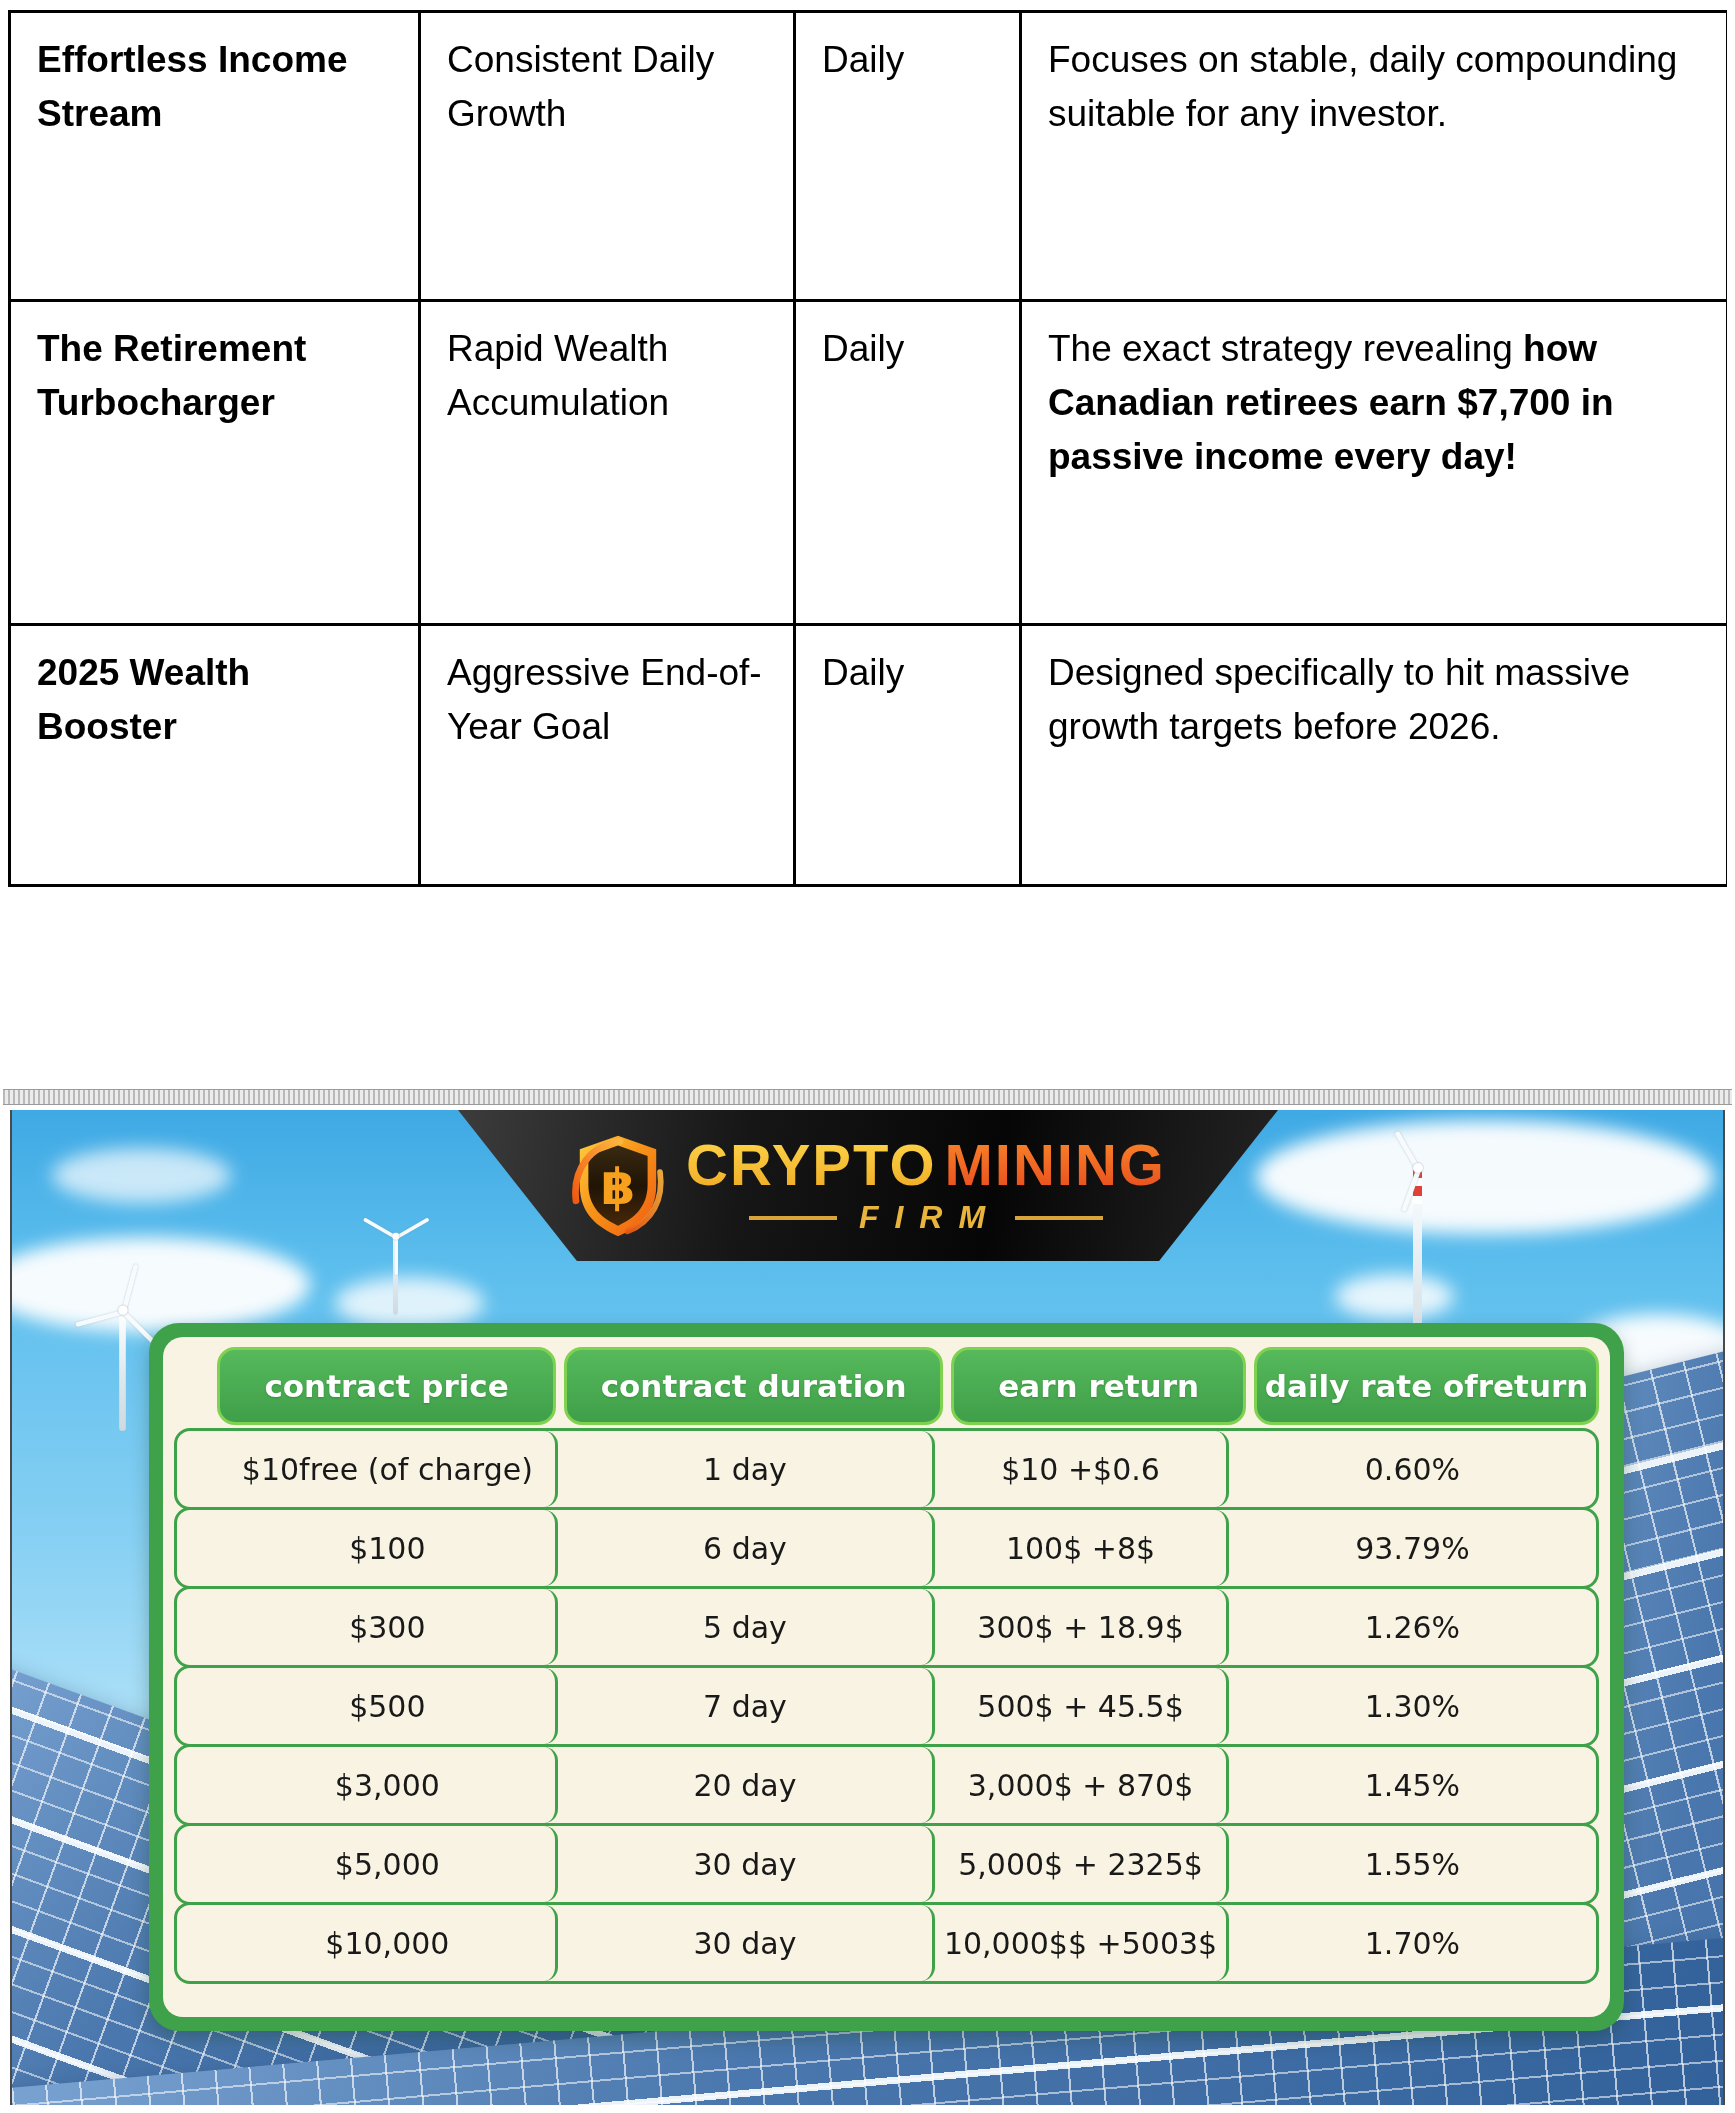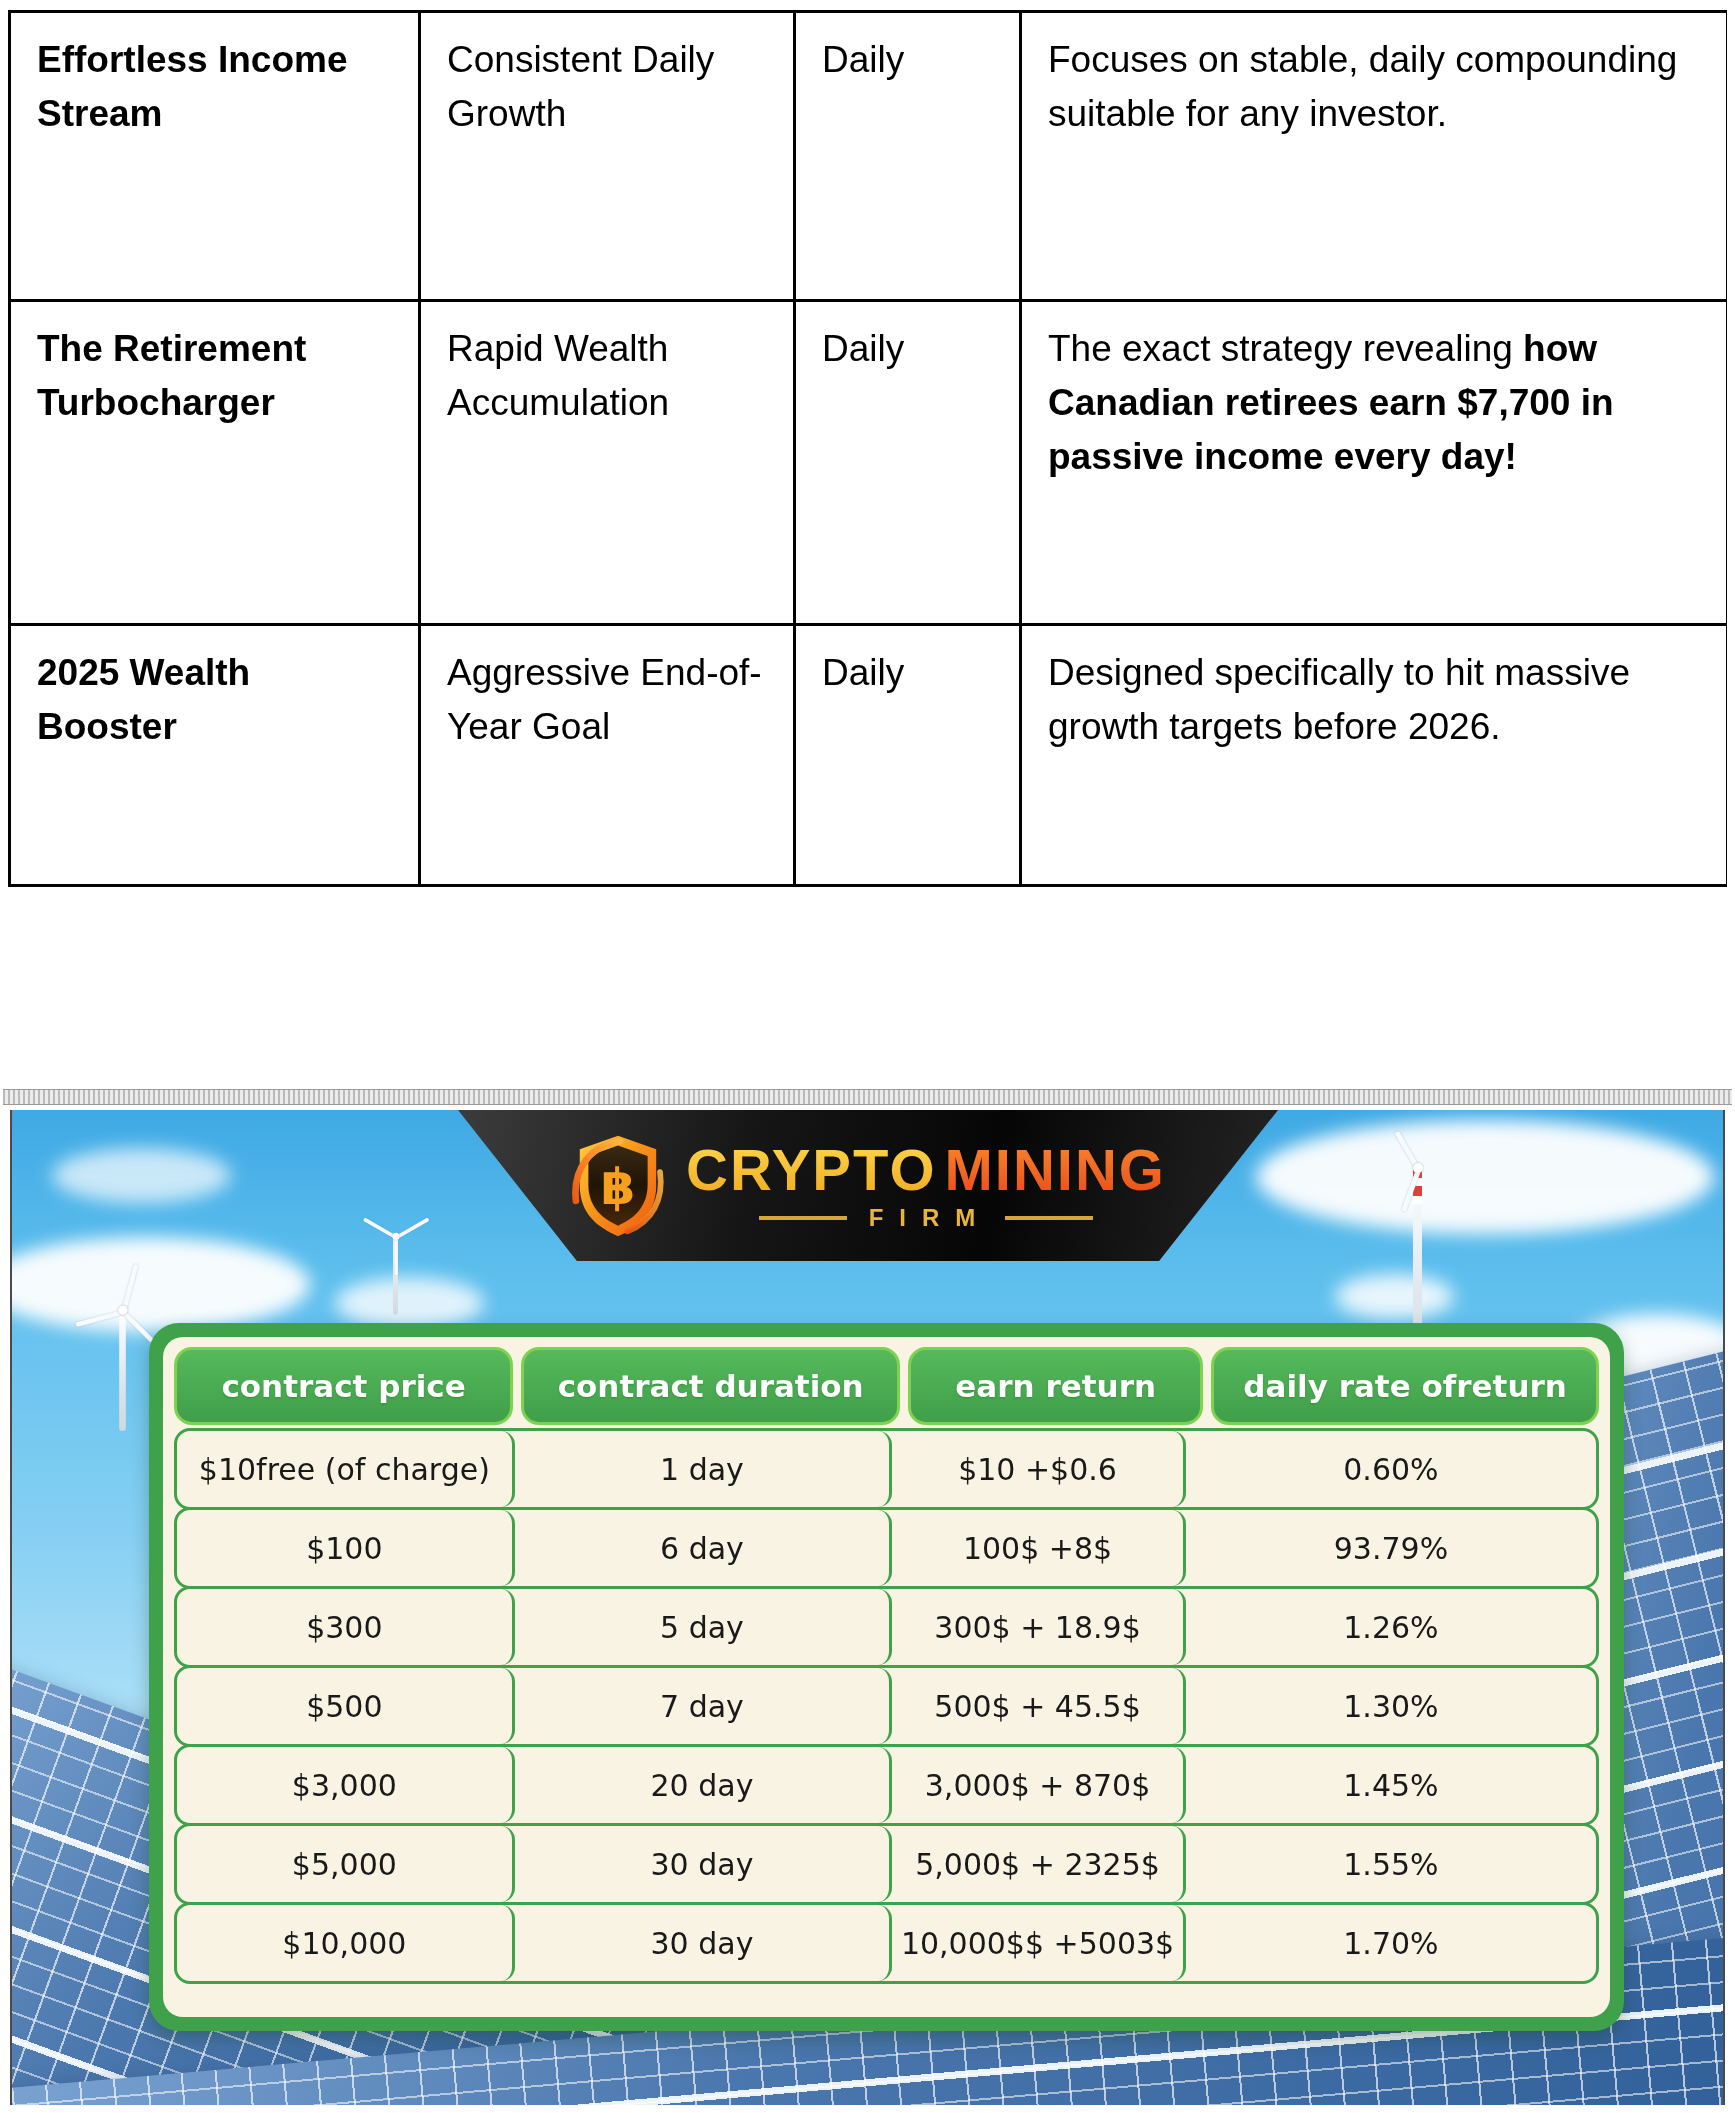--- a/index.html
+++ b/index.html
@@ -65,38 +65,38 @@
     clip-path:polygon(0 0,100% 0,85.5% 100%,14.5% 100%);
     background:linear-gradient(100deg,#3c3c3c 0%,#161616 35%,#060606 65%,#242424 100%);
     display:flex; align-items:center; justify-content:center; gap:20px;
   }
   .brand-text { display:flex; flex-direction:column; align-items:center; }
   .brand-line1 { font-size:58px; font-weight:bold; letter-spacing:2px; line-height:60px; white-space:nowrap; }
   .word-crypto { background:linear-gradient(180deg,#ffd84d,#eda821); -webkit-background-clip:text; background-clip:text; color:transparent; }
   .word-mining { background:linear-gradient(180deg,#f98a2b,#e8481c); -webkit-background-clip:text; background-clip:text; color:transparent; margin-left:8px; }
   .brand-line2 { display:flex; align-items:center; gap:14px; margin-top:4px; }
   .firm-dash { width:88px; height:4px; background:#d9a53a; }
-  .word-firm { font-size:24px; font-weight:bold; letter-spacing:16px; color:#e8b43c; text-indent:8px; }
+  .word-firm { font-size:32px; font-weight:bold; letter-spacing:16px; color:#e8b43c; text-indent:8px;font-style:italic; }
 
   
   .gtable {
     position:absolute; left:137px; top:213px; width:1475px; height:708px;
     background:#3fa24a; border-radius:30px; padding:14px;
     box-shadow:0 8px 18px rgba(20,60,25,.3);
   }
   .gtable-inner { width:100%; height:100%; background:#f8f3e2; border-radius:20px; padding:10px 11px; }
   .ghead { display:flex; gap:8px; height:78px; margin-bottom:6px; }
   .gbtn {
     border:3px solid #7fd24f; border-radius:18px;
     background:linear-gradient(180deg,#56b95b,#3f9f4a);
     color:#fff; font-weight:bold; font-size:31px;
     display:flex; align-items:center; justify-content:center;
     font-family:"DejaVu Sans", sans-serif; text-shadow:0 1px 2px rgba(0,60,0,.25);
   }
-  .gw0{width:23.8%;} .gw1{width:26.6%;} .gw2{width:20.7%;} .gw3{width:28.9%; flex:1;}
+  .gw0{width:23.8%;margin-left:43px;} .gw1{width:26.6%;} .gw2{width:20.7%;} .gw3{width:28.9%; flex:1;}
   .grow { display:flex; height:82px; border:3px solid #3fa24a; border-radius:16px; margin-top:-3px; }
   .grow:first-of-type { margin-top:0; }
   .gcell {
     display:flex; align-items:center; justify-content:center;
     font-family:"DejaVu Sans", sans-serif; font-size:30px; color:#191919;
     border-right:3px solid #3fa24a; white-space:nowrap; overflow:hidden; padding:0 4px;border-radius:14px;
   }
   .gcell:last-child { border-right:none; }
 </style>
 </head>

